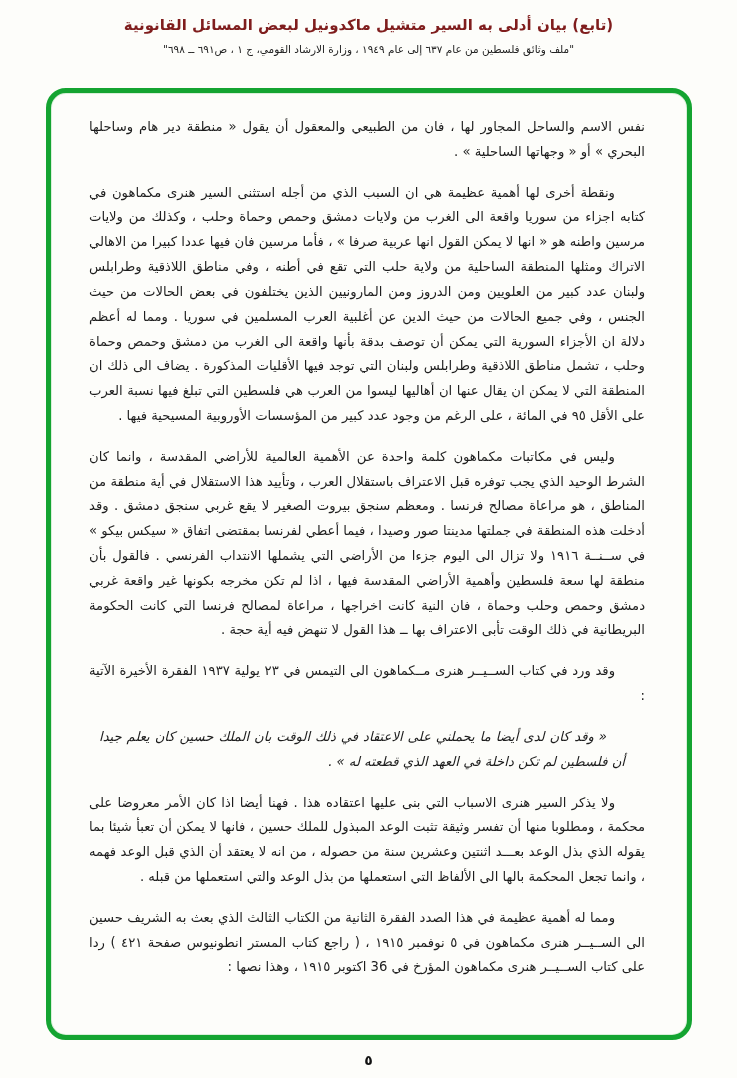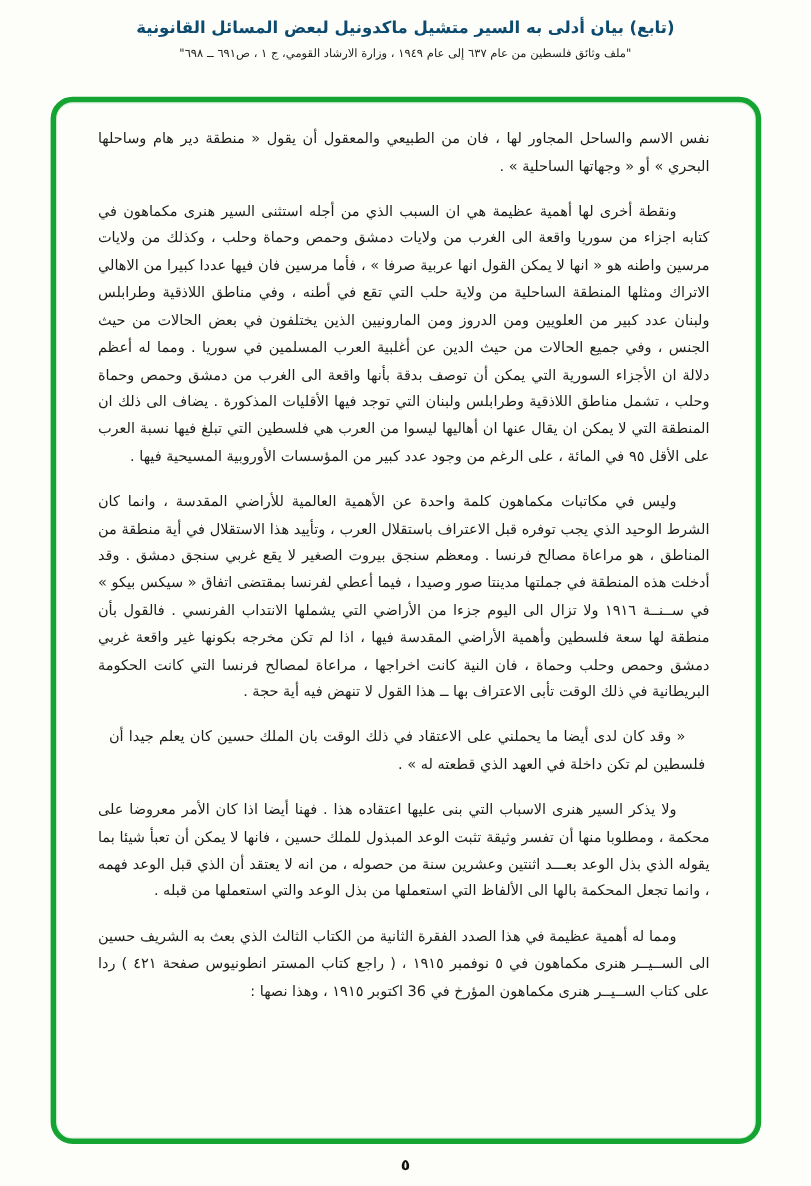--- a/index.html
+++ b/index.html
@@ -19,21 +19,21 @@
     direction: rtl;
   }
   .doc-header {
     text-align: center;
     padding-top: 14px;
   }
   .doc-title {
     font-size: 15px;
     font-weight: bold;
     line-height: 1.5;
-    color: #0c4a6e;
+    color: #7f1d1d;
   }
   .doc-citation {
     font-size: 10.5px;
     margin-top: 6px;
     color: #222;
     letter-spacing: 0.2px;
   }
   .frame {
     position: absolute;
     left: 46px;
@@ -53,23 +53,24 @@
     font-size: 13.2px;
     line-height: 1.88;
     text-align: justify;
     text-justify: inter-word;
     color: #1d1d1d;
   }
   .body-text p.indent {
     text-indent: 30px;
   }
   .body-text p.quote {
-    margin-right: 4px;
+    margin-right: 20px;
     margin-left: 10px;
     text-indent: 18px;
+    font-style: italic;
   }
   .page-number {
     position: absolute;
     bottom: 10px;
     left: 0;
     right: 0;
     text-align: center;
     font-size: 14px;
     font-weight: bold;
     color: #111;
@@ -83,20 +84,21 @@
   <div class="doc-header">
     <div class="doc-title">(تابع) بيان أدلى به السير متشيل ماكدونيل لبعض المسائل القانونية</div>
     <div class="doc-citation">"ملف وثائق فلسطين من عام ٦٣٧ إلى عام ١٩٤٩ ، وزارة الارشاد القومي، ج ١ ، ص٦٩١ ــ ٦٩٨"</div>
   </div>
 
   <div class="frame">
     <div class="body-text">
       <p class="continuation">نفس الاسم والساحل المجاور لها ، فان من الطبيعي والمعقول أن يقول « منطقة دير هام وساحلها البحري » أو « وجهاتها الساحلية » .</p>
       <p class="indent">ونقطة أخرى لها أهمية عظيمة هي ان السبب الذي من أجله استثنى السير هنرى مكماهون في كتابه اجزاء من سوريا واقعة الى الغرب من ولايات دمشق وحمص وحماة وحلب ، وكذلك من ولايات مرسين واطنه هو « انها لا يمكن القول انها عربية صرفا » ، فأما مرسين فان فيها عددا كبيرا من الاهالي الاتراك ومثلها المنطقة الساحلية من ولاية حلب التي تقع في أطنه ، وفي مناطق اللاذقية وطرابلس ولبنان عدد كبير من العلويين ومن الدروز ومن المارونيين الذين يختلفون في بعض الحالات من حيث الجنس ، وفي جميع الحالات من حيث الدين عن أغلبية العرب المسلمين في سوريا . ومما له أعظم دلالة ان الأجزاء السورية التي يمكن أن توصف بدقة بأنها واقعة الى الغرب من دمشق وحمص وحماة وحلب ، تشمل مناطق اللاذقية وطرابلس ولبنان التي توجد فيها الأقليات المذكورة . يضاف الى ذلك ان المنطقة التي لا يمكن ان يقال عنها ان أهاليها ليسوا من العرب هي فلسطين التي تبلغ فيها نسبة العرب على الأقل ٩٥ في المائة ، على الرغم من وجود عدد كبير من المؤسسات الأوروبية المسيحية فيها .</p>
       <p class="indent">وليس في مكاتبات مكماهون كلمة واحدة عن الأهمية العالمية للأراضي المقدسة ، وانما كان الشرط الوحيد الذي يجب توفره قبل الاعتراف باستقلال العرب ، وتأييد هذا الاستقلال في أية منطقة من المناطق ، هو مراعاة مصالح فرنسا . ومعظم سنجق بيروت الصغير لا يقع غربي سنجق دمشق . وقد أدخلت هذه المنطقة في جملتها مدينتا صور وصيدا ، فيما أعطي لفرنسا بمقتضى اتفاق « سيكس بيكو » في ســنــة ١٩١٦ ولا تزال الى اليوم جزءا من الأراضي التي يشملها الانتداب الفرنسي . فالقول بأن منطقة لها سعة فلسطين وأهمية الأراضي المقدسة فيها ، اذا لم تكن مخرجه بكونها غير واقعة غربي دمشق وحمص وحلب وحماة ، فان النية كانت اخراجها ، مراعاة لمصالح فرنسا التي كانت الحكومة البريطانية في ذلك الوقت تأبى الاعتراف بها ــ هذا القول لا تنهض فيه أية حجة .</p>
+      <p class="indent">وقد ورد في كتاب الســيــر هنرى مــكماهون الى التيمس في ٢٣ يولية ١٩٣٧ الفقرة الأخيرة الآتية :</p>
       <p class="quote">« وقد كان لدى أيضا ما يحملني على الاعتقاد في ذلك الوقت بان الملك حسين كان يعلم جيدا أن فلسطين لم تكن داخلة في العهد الذي قطعته له » .</p>
       <p class="indent">ولا يذكر السير هنرى الاسباب التي بنى عليها اعتقاده هذا . فهنا أيضا اذا كان الأمر معروضا على محكمة ، ومطلوبا منها أن تفسر وثيقة تثبت الوعد المبذول للملك حسين ، فانها لا يمكن أن تعبأ شيئا بما يقوله الذي بذل الوعد بعـــد اثنتين وعشرين سنة من حصوله ، من انه لا يعتقد أن الذي قبل الوعد فهمه ، وانما تجعل المحكمة بالها الى الألفاظ التي استعملها من بذل الوعد والتي استعملها من قبله .</p>
       <p class="indent">ومما له أهمية عظيمة في هذا الصدد الفقرة الثانية من الكتاب الثالث الذي بعث به الشريف حسين الى الســيــر هنرى مكماهون في ٥ نوفمبر ١٩١٥ ، ( راجع كتاب المستر انطونيوس صفحة ٤٢١ ) ردا على كتاب الســيــر هنرى مكماهون المؤرخ في 36 اكتوبر ١٩١٥ ، وهذا نصها :</p>
     </div>
   </div>
 
   <div class="page-number">٥</div>
 
 </div>
 

